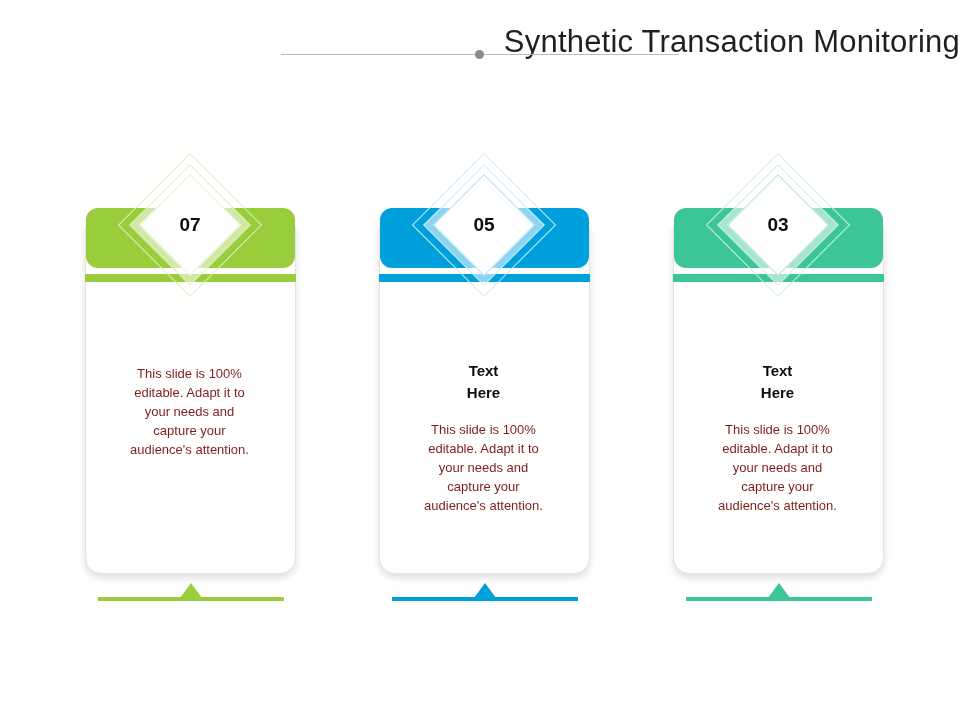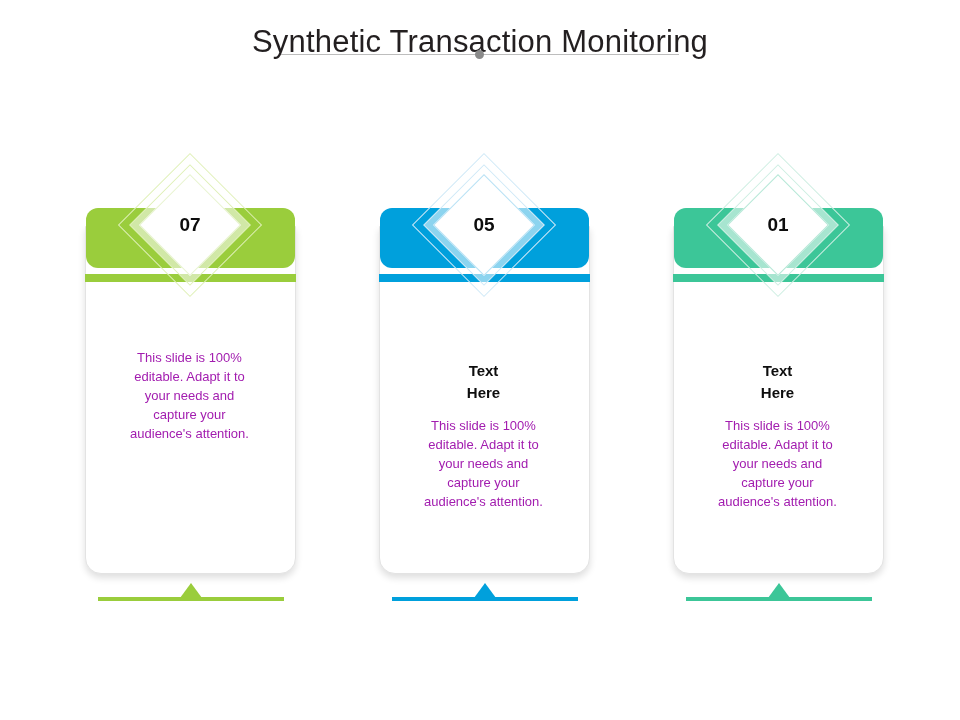--- a/index.html
+++ b/index.html
@@ -19,21 +19,21 @@
     height: 720px;
     background: #ffffff;
   }
 
   
   .title-block {
     position: absolute;
     left: 0;
     top: 22px;
     width: 960px;
-    text-align: center;
+    text-align: right;
   }
   .slide-title {
     font-size: 31px;
     font-weight: 400;
     color: #231f20;
     letter-spacing: 0.2px;
     line-height: 40px;
     white-space: nowrap;
   }
   .title-divider {
@@ -114,23 +114,23 @@
     font-size: 15px;
     font-weight: bold;
     color: #0d0d0d;
     line-height: 22px;
     margin: 0 0 4px 0;
   }
   .card-heading .ln { display: block; }
   .card-desc {
     font-size: 13px;
     font-weight: 400;
-    color: #a21caf;
+    color: #7f1d1d;
     line-height: 19px;
-    margin: 0;
+    margin: 16px;
   }
   .card-desc .ln { display: block; }
   .card-2 .card-content, .card-3 .card-content { top: 152px; }
   .card-2 .card-heading, .card-3 .card-heading { margin-bottom: 12px; }
 
   
   .badge {
     position: absolute;
     left: 35px;
     top: -53px;
@@ -271,21 +271,21 @@
   </div>
 
   <div class="card card-3">
     <div class="card-body"></div>
     <div class="card-header" style="background: rgb(60, 198, 152);"></div>
     <div class="card-accent-bar" style="background: rgb(60, 198, 152);"></div>
     <div class="badge">
       <div class="dia dia-outer" style="border-color: rgb(205, 238, 226);"></div>
       <div class="dia dia-mid" style="border-color: rgb(205, 238, 226);"></div>
       <div class="dia dia-inner" style="border-color: rgb(182, 232, 215);"></div>
-      <div class="badge-num">01</div>
+      <div class="badge-num">03</div>
     </div>
     <div class="card-content">
       <div class="card-heading">
         <span class="ln">Text</span>
         <span class="ln">Here</span>
       </div>
       <div class="card-desc">
         <span class="ln">This slide is 100%</span>
         <span class="ln">editable. Adapt it to</span>
         <span class="ln">your needs and</span>

